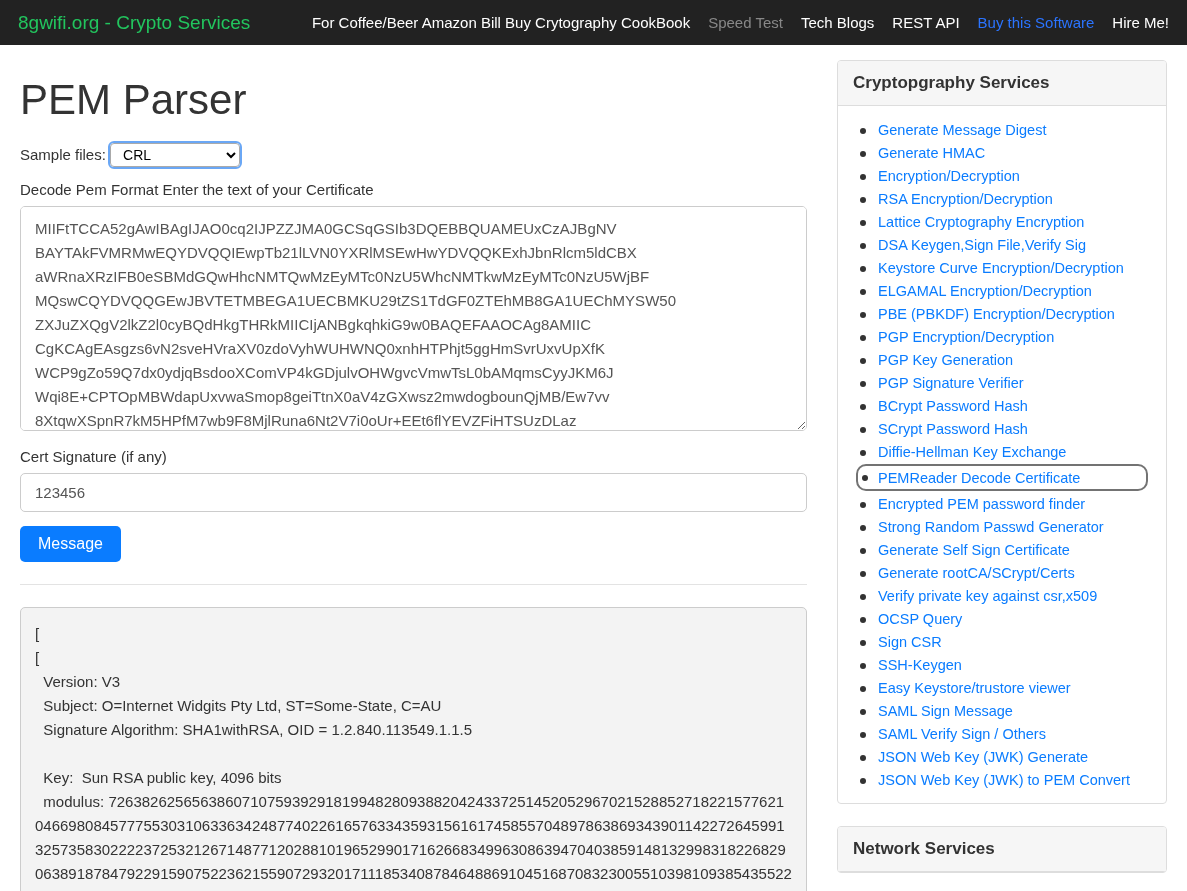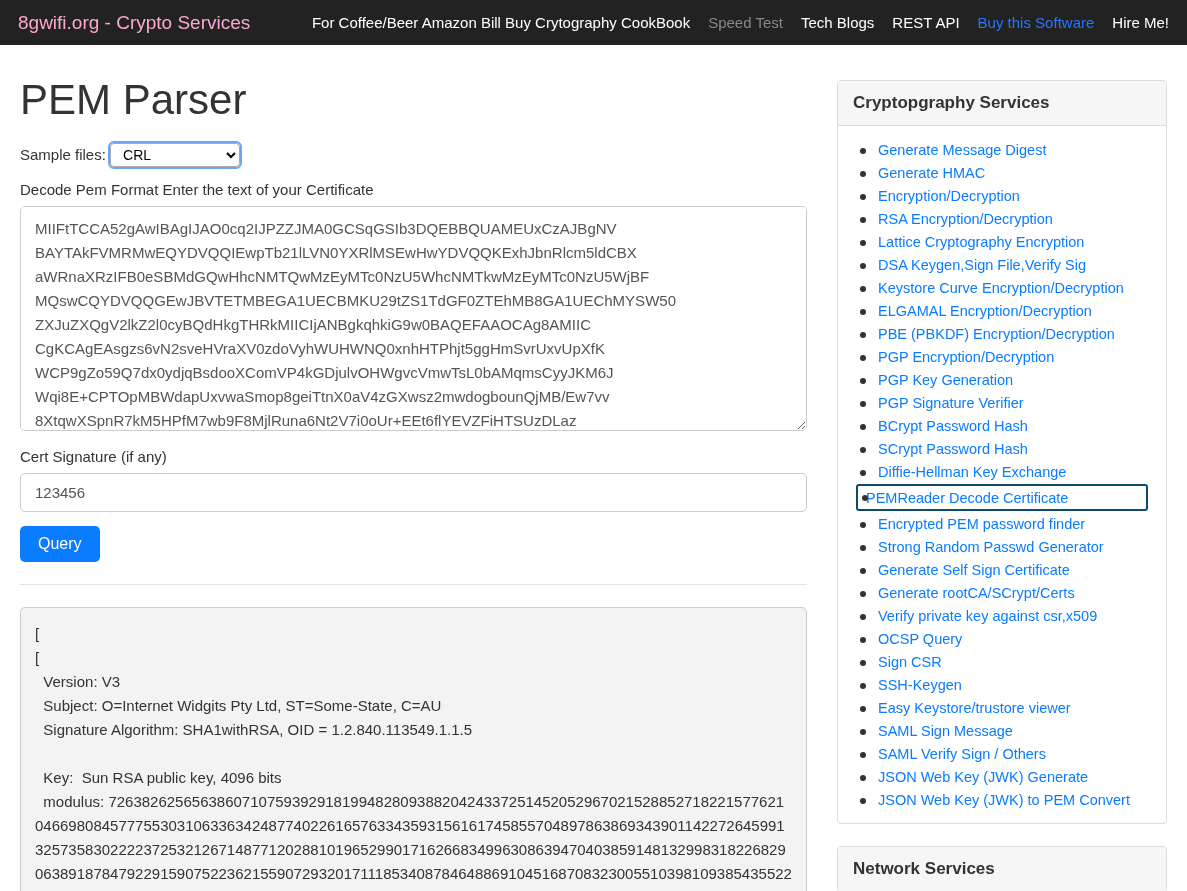--- a/index.html
+++ b/index.html
@@ -1,43 +1,43 @@
 <!DOCTYPE html>
 <html><head>
 <meta charset="utf-8">
 <style>
 * { box-sizing: border-box; margin: 0; padding: 0; }
 body { font-family: -apple-system, "Helvetica Neue", Helvetica, Arial, sans-serif; font-size: 15px; color: #333; background: #fff; }
 .navbar { background: #222; color: #fff; display: flex; align-items: center; padding: 10px 18px; min-height: 45px; }
-.navbar .brand { font-size: 19px; color: #f9a8d4; font-weight: 400; margin-right: 20px; white-space: nowrap; }
+.navbar .brand { font-size: 19px; color: #22c55e; font-weight: 400; margin-right: 20px; white-space: nowrap; }
 .navbar .nav-links { display: flex; align-items: center; gap: 18px; margin-left: auto; }
 .navbar a { color: #fff; text-decoration: none; font-size: 15px; white-space: nowrap; }
 .navbar a.muted { color: #888; }
 .navbar a.highlight { color: #2b74ff; font-weight: 500; }
 .container { display: flex; padding: 0 20px; gap: 30px; max-width: 1187px; }
 .main { flex: 1; padding-top: 15px; }
 .sidebar { width: 330px; padding-top: 15px; }
 h1 { font-size: 42px; font-weight: 500; color: #333; margin: 17px 0 20px 0; line-height: 1.1; }
 .label-inline { font-size: 15px; margin: 8px 0; }
 select { border: 1px solid #aaa; border-radius: 4px; padding: 2px 8px; font-size: 14px; background: #fff; min-width: 130px; outline: 2px solid #6aa7f5; outline-offset: 0; }
 .form-group { margin: 14px 0; }
 .form-label { font-size: 15px; margin-bottom: 8px; display: block; }
 textarea { width: 100%; height: 225px; padding: 10px 14px; border: 1px solid #ccc; border-radius: 5px; font-family: -apple-system, Helvetica, Arial, sans-serif; font-size: 15px; line-height: 1.6; resize: both; color: #555; }
 input[type=text] { width: 100%; padding: 10px 14px; border: 1px solid #ccc; border-radius: 5px; font-size: 15px; color: #555; }
 .btn { background: #0a7cff; color: #fff; border: none; border-radius: 5px; padding: 9px 18px; font-size: 16px; cursor: pointer; }
 hr { border: none; border-top: 1px solid #e3e3e3; margin: 22px 0; }
 .output { background: #f3f3f3; border: 1px solid #ccc; border-radius: 5px; padding: 14px; font-size: 15px; white-space: pre-wrap; word-break: break-all; line-height: 1.6; color: #333; }
-.panel { border: 1px solid #ddd; border-radius: 4px; margin-bottom: 22px; overflow: hidden; margin-top: 20px; }
+.panel { border: 1px solid #ddd; border-radius: 4px; margin-bottom: 22px; overflow: hidden; }
 .panel-header { background: #f6f6f6; border-bottom: 1px solid #ddd; padding: 12px 15px; font-size: 17px; font-weight: 700; color: #333; }
 .panel-body { padding: 12px 18px; }
 ul.svc { list-style: none; padding: 0; }
 ul.svc li { position: relative; padding: 3px 0 3px 22px; }
 ul.svc li::before { content: ""; position: absolute; left: 4px; top: 10px; width: 6px; height: 6px; background: #333; border-radius: 50%; }
 ul.svc a { color: #0a7cff; text-decoration: none; font-size: 14.5px; }
-ul.svc li.active { border: 2px solid #0c4a6e; border-radius: 3px; margin: 1px 0; padding-left: 8px; }
+ul.svc li.active { border: 2px solid #737373; border-radius: 10px; margin: 1px 0; padding-left: 20px; }
 ul.svc li.active::before { top: 9px; }
 </style>
 </head>
 <body>
 
 <div class="navbar">
   <span class="brand">8gwifi.org - Crypto Services</span>
   <div class="nav-links" id="nav-links">
       <a href="#">For Coffee/Beer Amazon Bill Buy Crytography CookBook</a>
       <a href="#" class="muted">Speed Test</a>
@@ -72,21 +72,21 @@
 8XtqwXSpnR7kM5HPfM7wb9F8MjlRuna6Nt2V7i0oUr+EEt6flYEVZFiHTSUzDLaz
 2eClJeCNdvyqaeGCCqs+LunMq3kZjO9ahtS2+1qZxfBzac/0KXRYnLa0kGQHZbw0
 ecqdZC9YpqqMeTeSnJPPX4/TQt54qVLQXM3+h8xywt3lItcJPZR0v+0yQe5QEwPL</textarea>
     </div>
 
     <div class="form-group">
       <label class="form-label">Cert Signature (if any)</label>
       <input type="text" value="123456" style="">
     </div>
 
-    <button class="btn">Query</button>
+    <button class="btn">Message</button>
 
     <hr>
 
     <div class="output" id="output-panel">[
 [
   Version: V3
   Subject: O=Internet Widgits Pty Ltd, ST=Some-State, C=AU
   Signature Algorithm: SHA1withRSA, OID = 1.2.840.113549.1.1.5
 
   Key:  Sun RSA public key, 4096 bits

